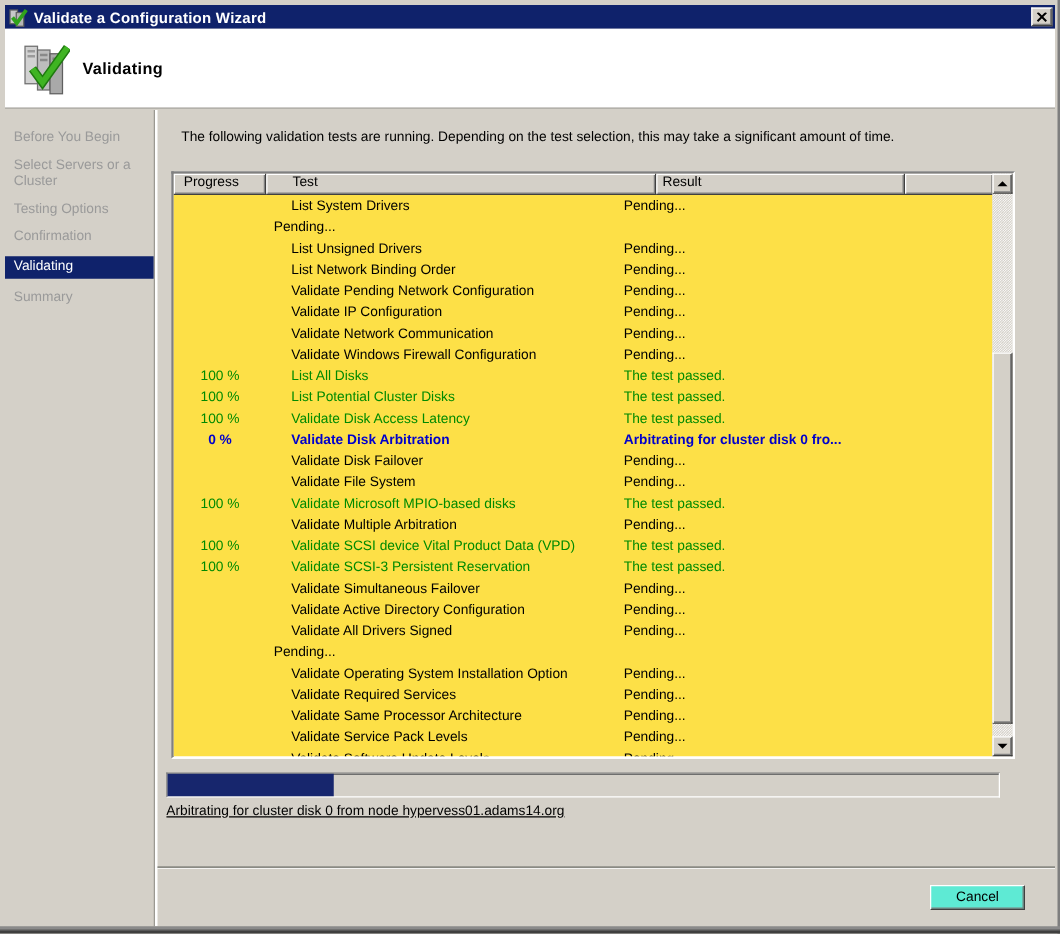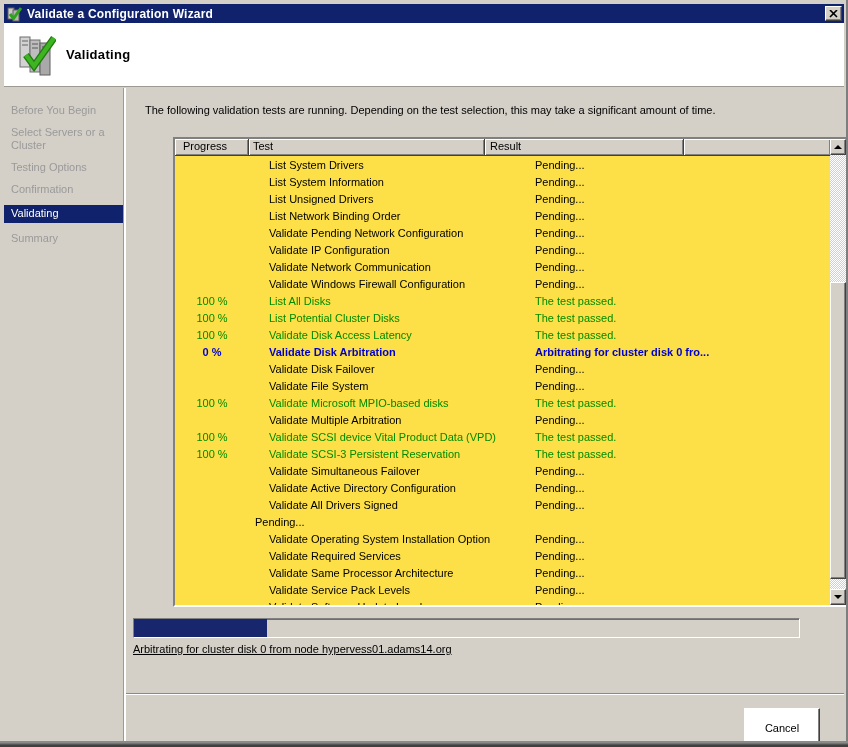--- a/index.html
+++ b/index.html
@@ -33,27 +33,27 @@
   .v-divider { position:absolute; left:123px; top:88px; width:3px; bottom:6px;
                background:linear-gradient(to right,#9b9992 1px,#fff 1px); }
 
   
   .content { position:absolute; left:126px; top:88px; right:4px; bottom:6px; }
   .desc { position:absolute; left:19px; top:16px; right:10px; }
 
   
   .table { position:absolute; left:11px; top:49px; width:675px; height:470px;
            border:2px solid; border-color:#808080 #fff #fff #808080;
-           box-shadow:inset 1px 1px 0 #404040; background:#fff;margin-left:36px; }
+           box-shadow:inset 1px 1px 0 #404040; background:#fff; }
   .thead { display:flex; height:17px; background:#D4D0C8; margin-right:16px; }
   .th { border-right:1px solid #404040; border-bottom:1px solid #404040;
         box-shadow:inset 1px 1px 0 #fff, inset -1px -1px 0 #808080;
         padding:1px 0 0 8px; overflow:hidden; white-space:nowrap; }
   .th-prog { width:74px; }
-  .th-test { width:236px; padding-left:4px; }
+  .th-test { width:312px; padding-left:21px; }
   .th-res  { width:199px; padding-left:5px; }
   .th-extra{ flex:1 1 auto; border-right:none; }
   .tbody { height:449px; overflow:hidden; margin-right:16px; background:#fde047; }
   .tr { display:flex; height:17px; align-items:center; }
   .td { white-space:nowrap; overflow:hidden; }
   .c-prog { width:74px; text-align:center; }
   .c-test { width:280px; padding-left:20px; }
   .c-res  { width:199px; padding-left:6px; }
   .tr.passed  .td { color:var(--green,#008A00); }
   .tr.running .td { color:var(--blue,#0000CC); font-weight:bold; }
@@ -75,21 +75,21 @@
 
   
   .pbar { position:absolute; left:7px; top:530px; width:667px; height:20px; background:#D4D0C8;
           border:1px solid; border-color:#808080 #fff #fff #808080; box-shadow:inset 1px 1px 0 #6e6e6e; }
   .pfill { height:100%; background:var(--pfill,#17266D); }
   .statusline { position:absolute; left:7px; top:555px; right:10px; white-space:nowrap; overflow:hidden;text-decoration:underline; }
 
   .h-divider { position:absolute; left:0; right:0; top:605px; height:2px;
                background:linear-gradient(#8a8a84 50%, #fff 50%); }
 
-  .cancel-btn { position:absolute; left:618px; top:620px; width:76px; height:40px; background:#ffffff;
+  .cancel-btn { position:absolute; left:618px; top:620px; width:76px; height:20px; background:#5eead4;
                 border:1px solid; border-color:#fff #404040 #404040 #fff;
                 box-shadow:inset -1px -1px 0 #808080;
                 font-family:"Liberation Sans", sans-serif; font-size:11px; text-align:center; cursor:default; }
 </style>
 </head>
 <body>
 
 <div class="window">
 
   <div class="titlebar">
@@ -148,21 +148,20 @@
         <div class="th th-extra"></div>
       </div>
       <div class="tbody" id="tbody">
           <div class="tr pending">
     <div class="td c-prog"></div>
     <div class="td c-test">List System Drivers</div>
     <div class="td c-res">Pending...</div>
   </div>
           <div class="tr pending">
     <div class="td c-prog"></div>
-    <div class="td c-test">List System Information</div>
     <div class="td c-res">Pending...</div>
   </div>
           <div class="tr pending">
     <div class="td c-prog"></div>
     <div class="td c-test">List Unsigned Drivers</div>
     <div class="td c-res">Pending...</div>
   </div>
           <div class="tr pending">
     <div class="td c-prog"></div>
     <div class="td c-test">List Network Binding Order</div>

